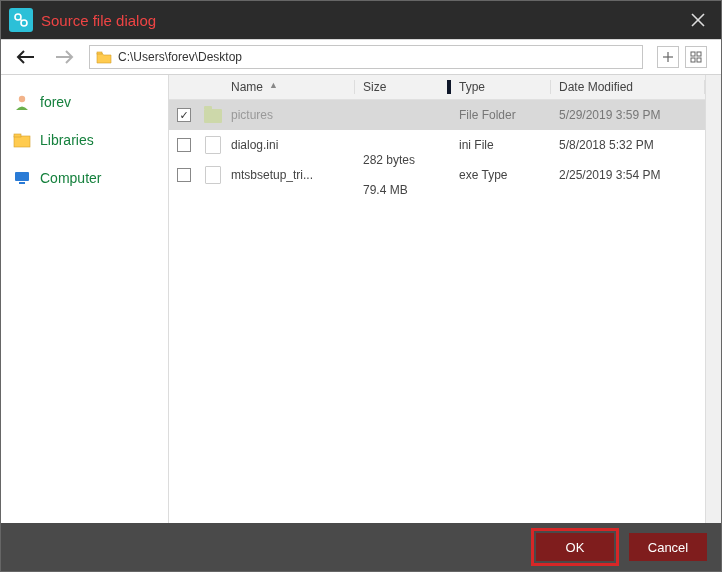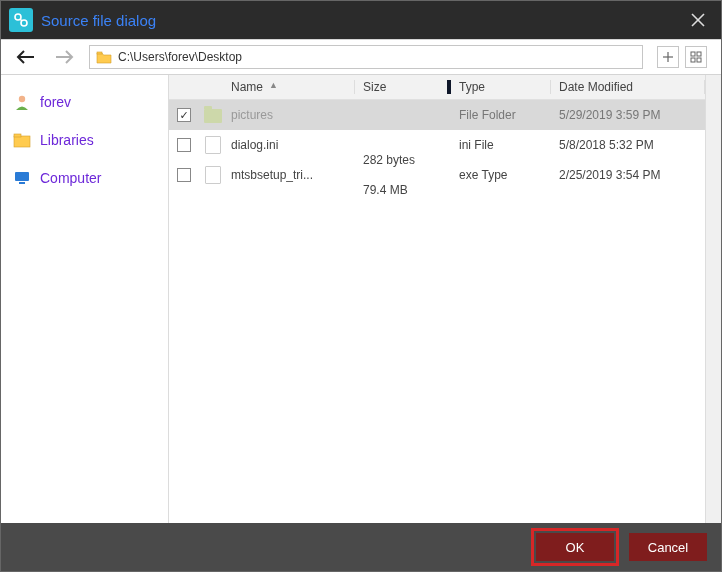--- a/index.html
+++ b/index.html
@@ -24,21 +24,21 @@
     }
     .app-icon {
       width: 24px; height: 24px;
       background: #2cc0d8;
       border-radius: 3px;
       margin-right: 8px;
       display: flex;
       align-items: center;
       justify-content: center;
     }
-    .title-text { font-size: 15px; color: #3b82f6; }
+    .title-text { font-size: 15px; color: #ef4444; }
     .titlebar-spacer { flex: 1; }
     .close-btn {
       width: 30px; height: 30px;
       display: flex; align-items: center; justify-content: center;
       cursor: pointer;
       color: #ddd;
     }
     .toolbar {
       height: 36px;
       border-top: 1px solid #d4d4d4;
@@ -79,21 +79,21 @@
       background: #fff;
       padding-top: 8px;
       overflow: auto;
     }
     .side-item {
       display: flex;
       align-items: center;
       gap: 9px;
       padding: 10px 12px;
       cursor: pointer;
-      color: #6d28d9;
+      color: #15803d;
       font-size: 14px;
     }
     .side-icon { width:18px; height:18px; display:flex; align-items:center; justify-content:center; }
     .filearea { flex:1; display:flex; flex-direction:column; min-width:0; }
     .headers {
       display: flex;
       height: 25px;
       background: #f2f2f2;
       border-bottom: 1px solid #e0e0e0;
       font-size: 12px;

